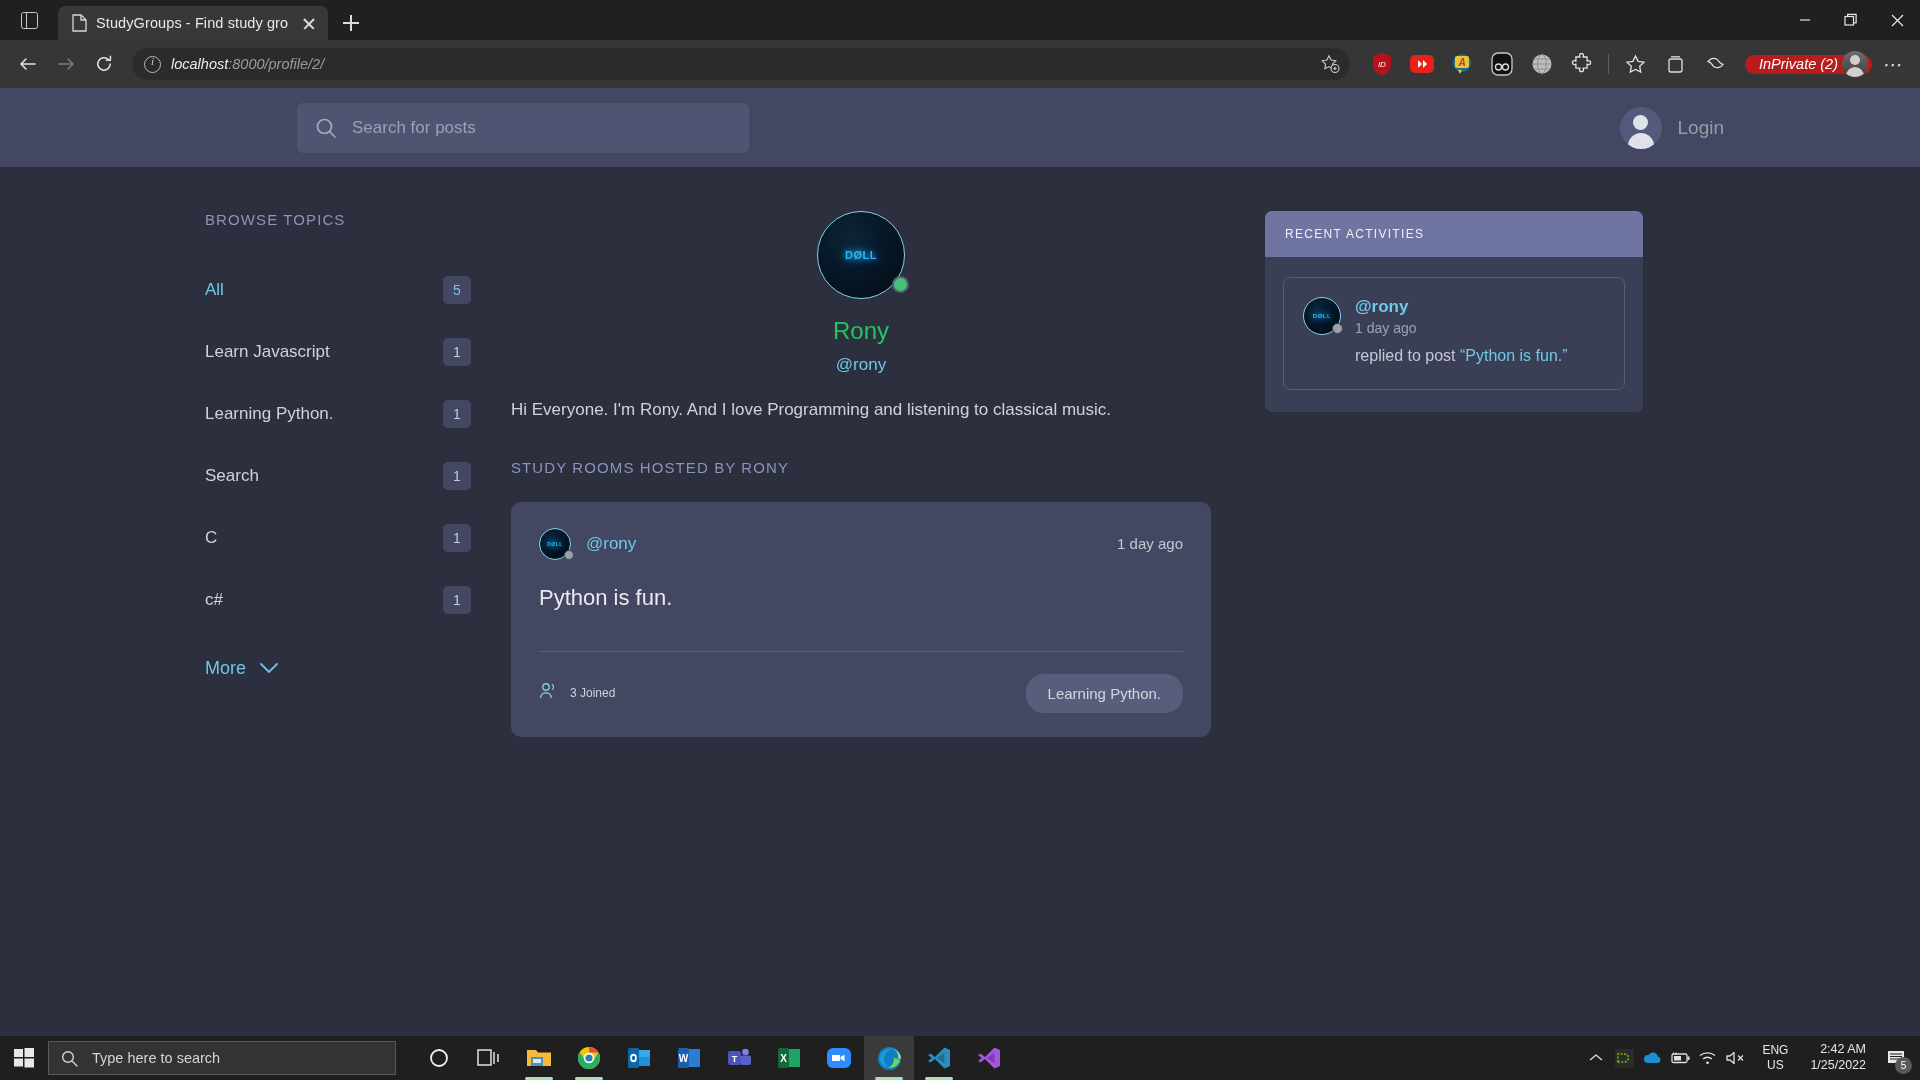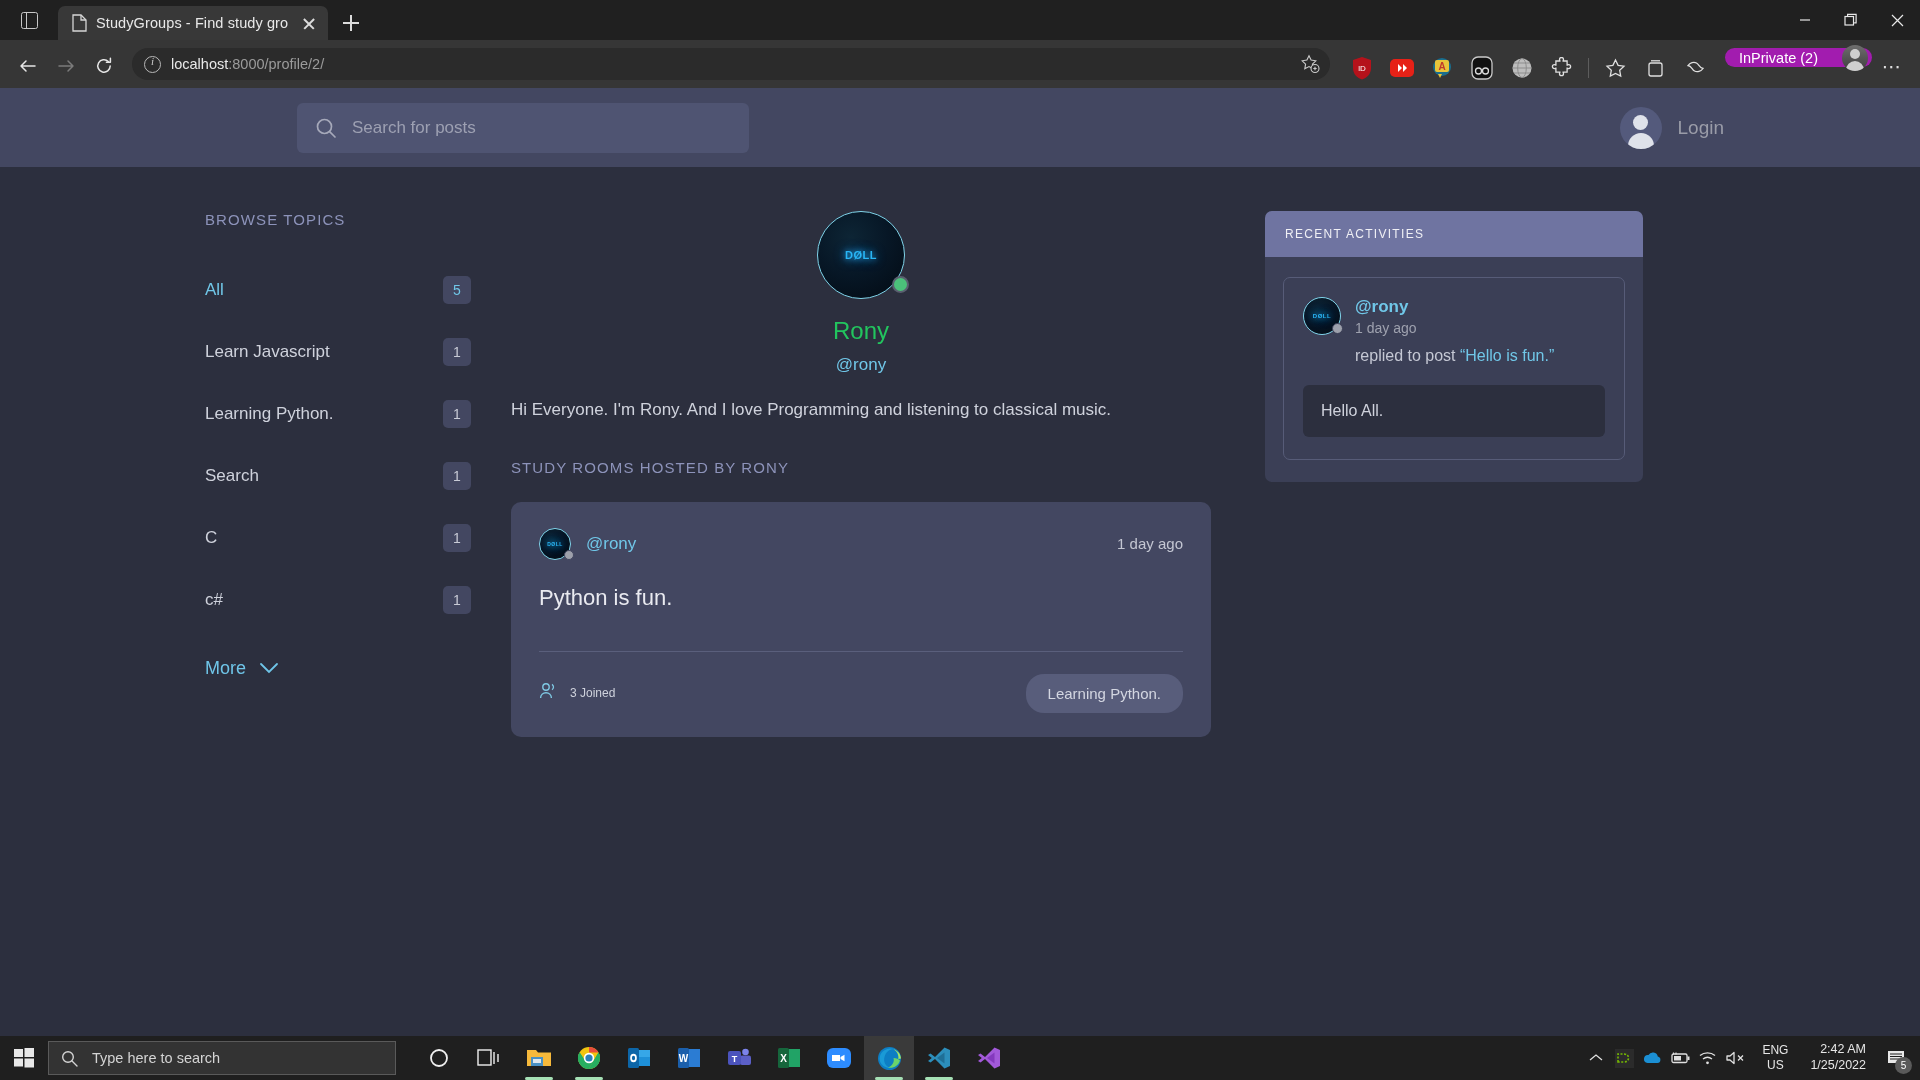--- a/index.html
+++ b/index.html
@@ -60,22 +60,22 @@
   .win-controls {
     position: absolute; right: 0; top: 0; height: 40px; display: flex;
   }
   .win-btn {
     width: 46px; height: 40px; display: flex; align-items: center; justify-content: center;
     cursor: pointer;
   }
   .win-btn svg { display: block; }
 
   .browser-toolbar {
-    height: 48px; background: #363636; display: flex; align-items: flex-start;
-    padding: 8px 10px; gap: 2px;
+    height: 48px; background: #363636; display: flex; align-items: center;
+    padding: 8px 10px; gap: 2px; font-style: italic;
   }
   .nav-btn {
     width: 36px; height: 36px; display: flex; align-items: center; justify-content: center;
     border-radius: 4px; cursor: pointer; flex: 0 0 auto;
   }
   .nav-btn svg { display: block; }
   .addressbar {
     flex: 1; height: 32px; background: #2b2b2b; border-radius: 16px;
     display: flex; align-items: center; padding: 0 6px 0 12px; margin: 0 10px 0 8px;
     min-width: 0;
@@ -97,22 +97,22 @@
     width: 28px; height: 28px; margin-left: auto; flex: 0 0 auto;
     display: flex; align-items: center; justify-content: center; cursor: pointer;
   }
   .ext-icons { display: flex; align-items: center; gap: 0px; flex: 0 0 auto; }
   .ext {
     width: 40px; height: 40px; display: flex; align-items: center; justify-content: center;
     cursor: pointer;
   }
   .tb-sep { width: 1px; height: 20px; background: #5d5d5d; margin: 0 6px; }
   .inprivate {
-    height: 19px; background: #a21caf; border-radius: 16px;
-    display: flex; align-items: center; gap: 24px; padding: 0 4px 0 14px;
+    height: 19px; background: #b91c1c; border-radius: 16px;
+    display: flex; align-items: center; gap: 4px; padding: 0 4px 0 14px;
     margin-left: 8px; cursor: pointer; flex: 0 0 auto;
   }
   .inprivate-label { font-size: 14.5px; color: #fff; white-space: nowrap; }
   .inprivate-avatar {
     width: 26px; height: 26px; border-radius: 50%;
     background: linear-gradient(#6e6e6e,#3d3d3d); position: relative; overflow: hidden;
   }
   .inprivate-avatar::before {
     content: ""; position: absolute; width: 10px; height: 10px; border-radius: 50%;
     background: #cfcfcf; left: 8px; top: 4px;
@@ -590,24 +590,23 @@
           <div class="activity-top">
             <span class="act-avatar-wrap">
               <span class="act-avatar">
                 <span class="dell-mark">DØLL</span>
               </span>
               <span class="act-dot"></span>
             </span>
             <span class="act-meta">
               <span class="act-handle">@rony</span>
               <div class="act-time">1 day ago</div>
-              <div class="act-line"><span>replied to post </span><a>“Hello is fun.”</a></div>
+              <div class="act-line"><span>replied to post </span><a>“Python is fun.”</a></div>
             </span>
           </div>
-          <div class="act-body">Hello All.</div>
         </div>
       </div>
     </div>
 
   </div>
 </div>
 
 <div class="taskbar">
   <div class="start-btn">
     <svg width="20" height="20" viewBox="0 0 20 20">

